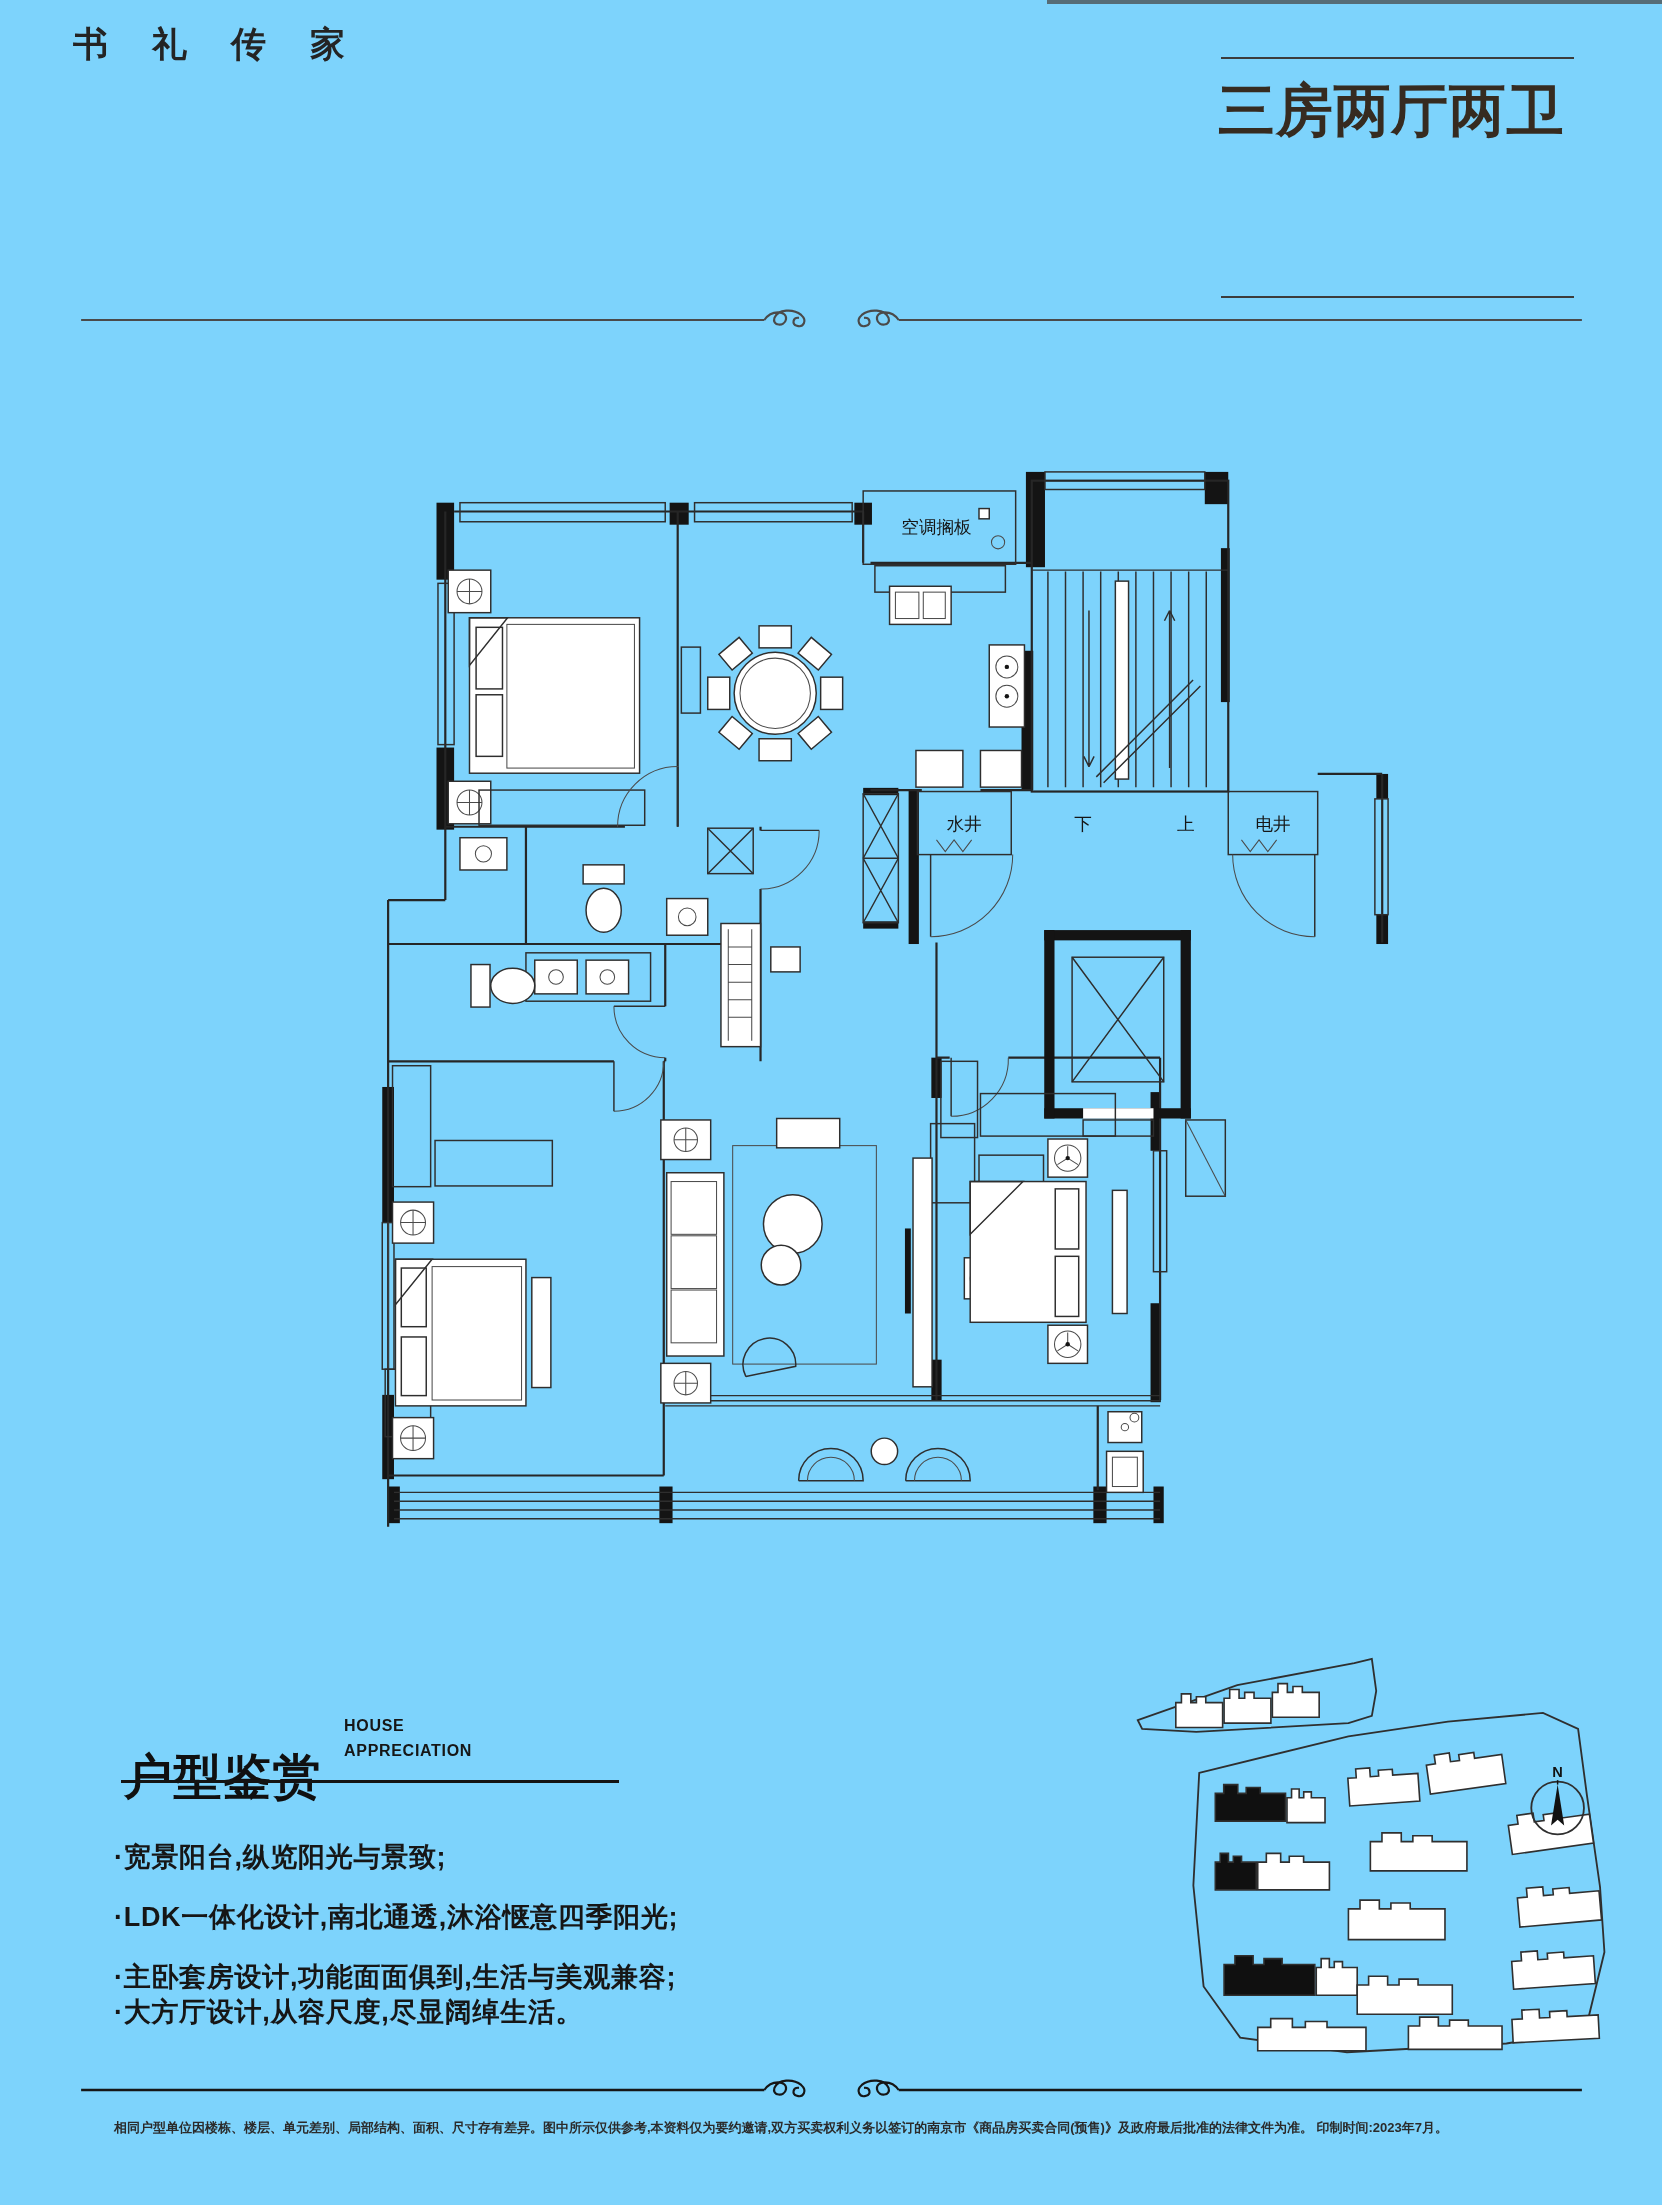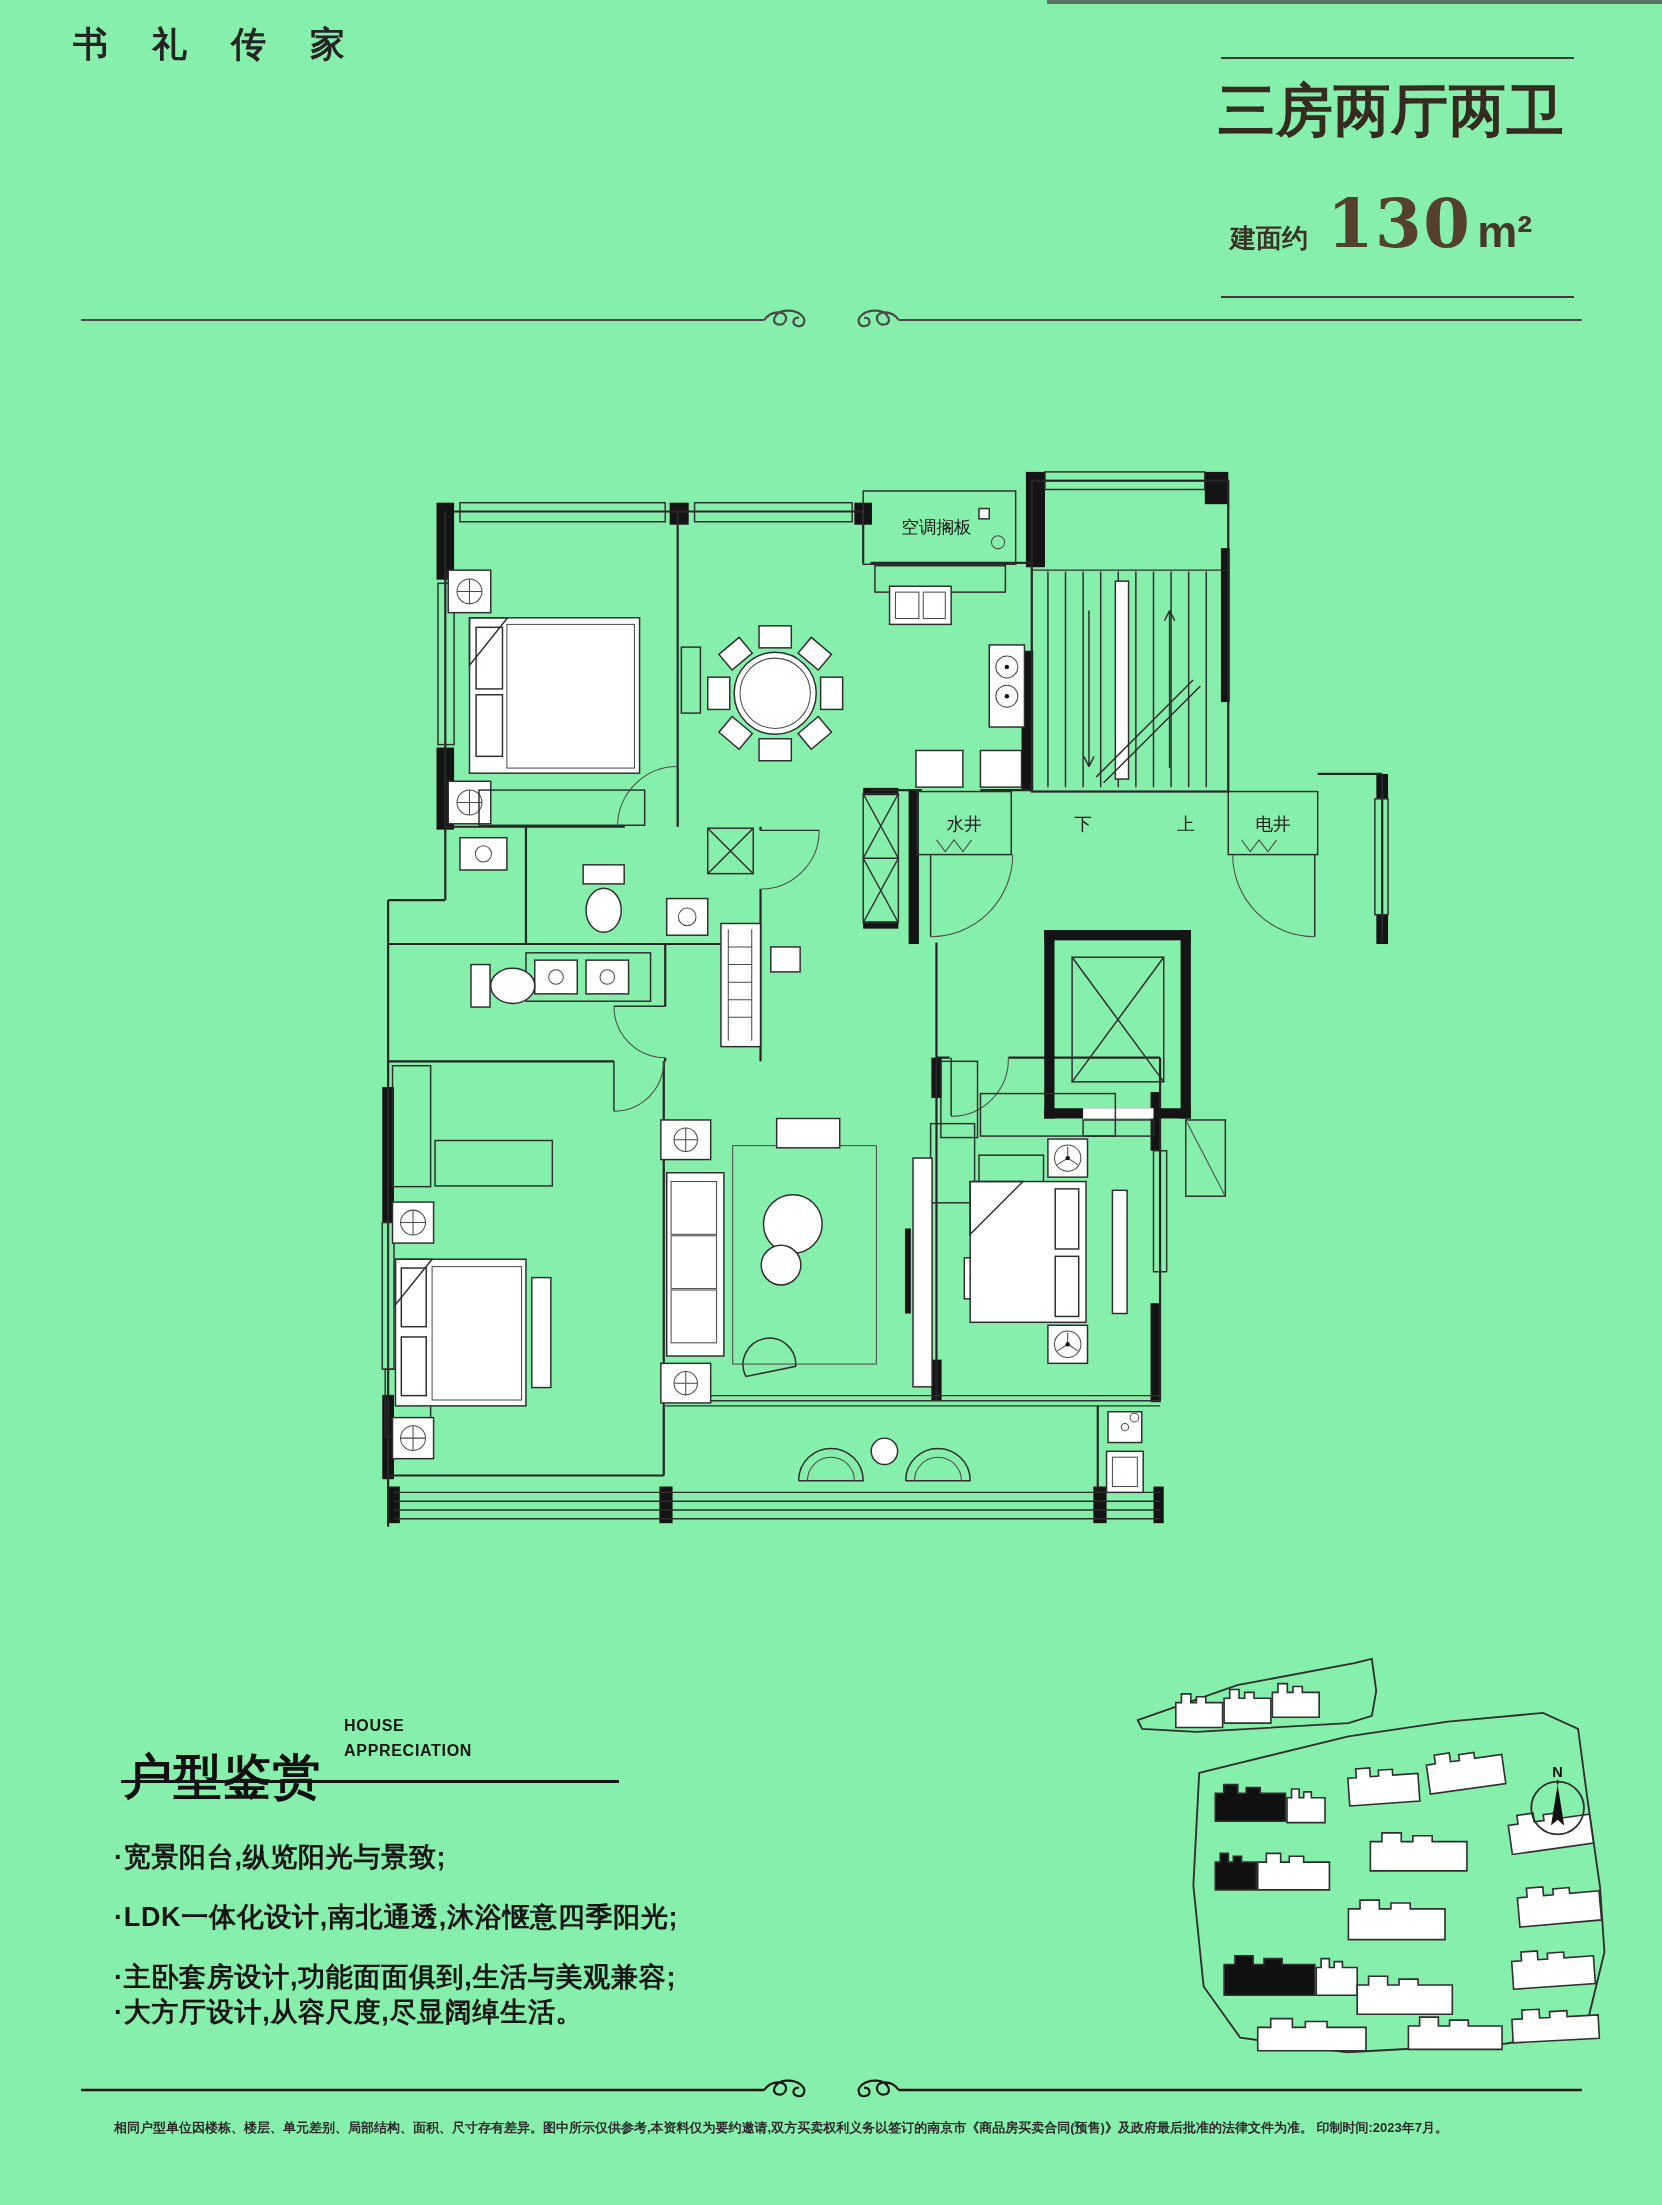--- a/index.html
+++ b/index.html
@@ -1,16 +1,16 @@
 <!DOCTYPE html>
 <html style="font-size:11.7px"><head>
 <meta charset="utf-8">
 <style>
   html,body{margin:0;padding:0;background:#d9d9d9;}
-  .page{position:relative;width:1663px;height:2205px;background:#86efac;overflow:hidden;
+  .page{position:relative;width:1663px;height:2205px;background:#7dd3fc;overflow:hidden;
         font-family:"Liberation Sans","DejaVu Sans",sans-serif;color:#1c1c1c;}
   .abs{position:absolute;}
   
   .slogan{position:absolute;left:73px;font-size:35px;font-weight:bold;color:#242424;
           letter-spacing:44px;white-space:nowrap;}
   #slogan1{top:20.5px;} #slogan2{top:170px;}
   .edge-artifact{position:absolute;top:0;left:1047px;width:616px;height:3.7px;background:#4a4a4a;opacity:.75;}
   .rule{position:absolute;background:#3c3c3c;}
   .unit-type{position:absolute;left:1218px;top:73px;font-size:57px;font-weight:bold;
              color:#362b20;letter-spacing:0.7px;white-space:nowrap;}
@@ -45,25 +45,20 @@
 <body>
 
 <div class="page">
 
   <div class="edge-artifact"></div>
 
   <div id="slogan1" class="slogan">书礼传家</div>
 
   <div class="rule" style="left:1221px;top:57px;width:353px;height:2.2px;"></div>
   <div class="unit-type">三房两厅两卫</div>
-  <div class="area-row">
-    <span class="area-label">建面约</span>
-    <span class="area-value">130</span>
-    <span class="area-unit">m²</span>
-  </div>
   <div class="rule" style="left:1221px;top:296px;width:353px;height:2.2px;"></div>
 
   <svg class="divider" style="top:307px;" viewBox="0 0 2086 36">
     <g stroke="#4a4a4a">
       <line x1="4" y1="18" x2="950" y2="18" stroke-width="2.5"></line>
       <line x1="1136" y1="18" x2="2082" y2="18" stroke-width="2.5"></line>
       <path id="ornT" class="orn" stroke="#4a4a4a" d="M950,18 C960,3 982,5 980,17 C978,28 960,26 964,15 C969,3 990,2 1001,11 C1010,19 1004,29 995,26 C988,24 989,14 998,15"></path>
       <use href="#ornT" transform="translate(2086,0) scale(-1,1)"></use>
     </g>
   </svg>

